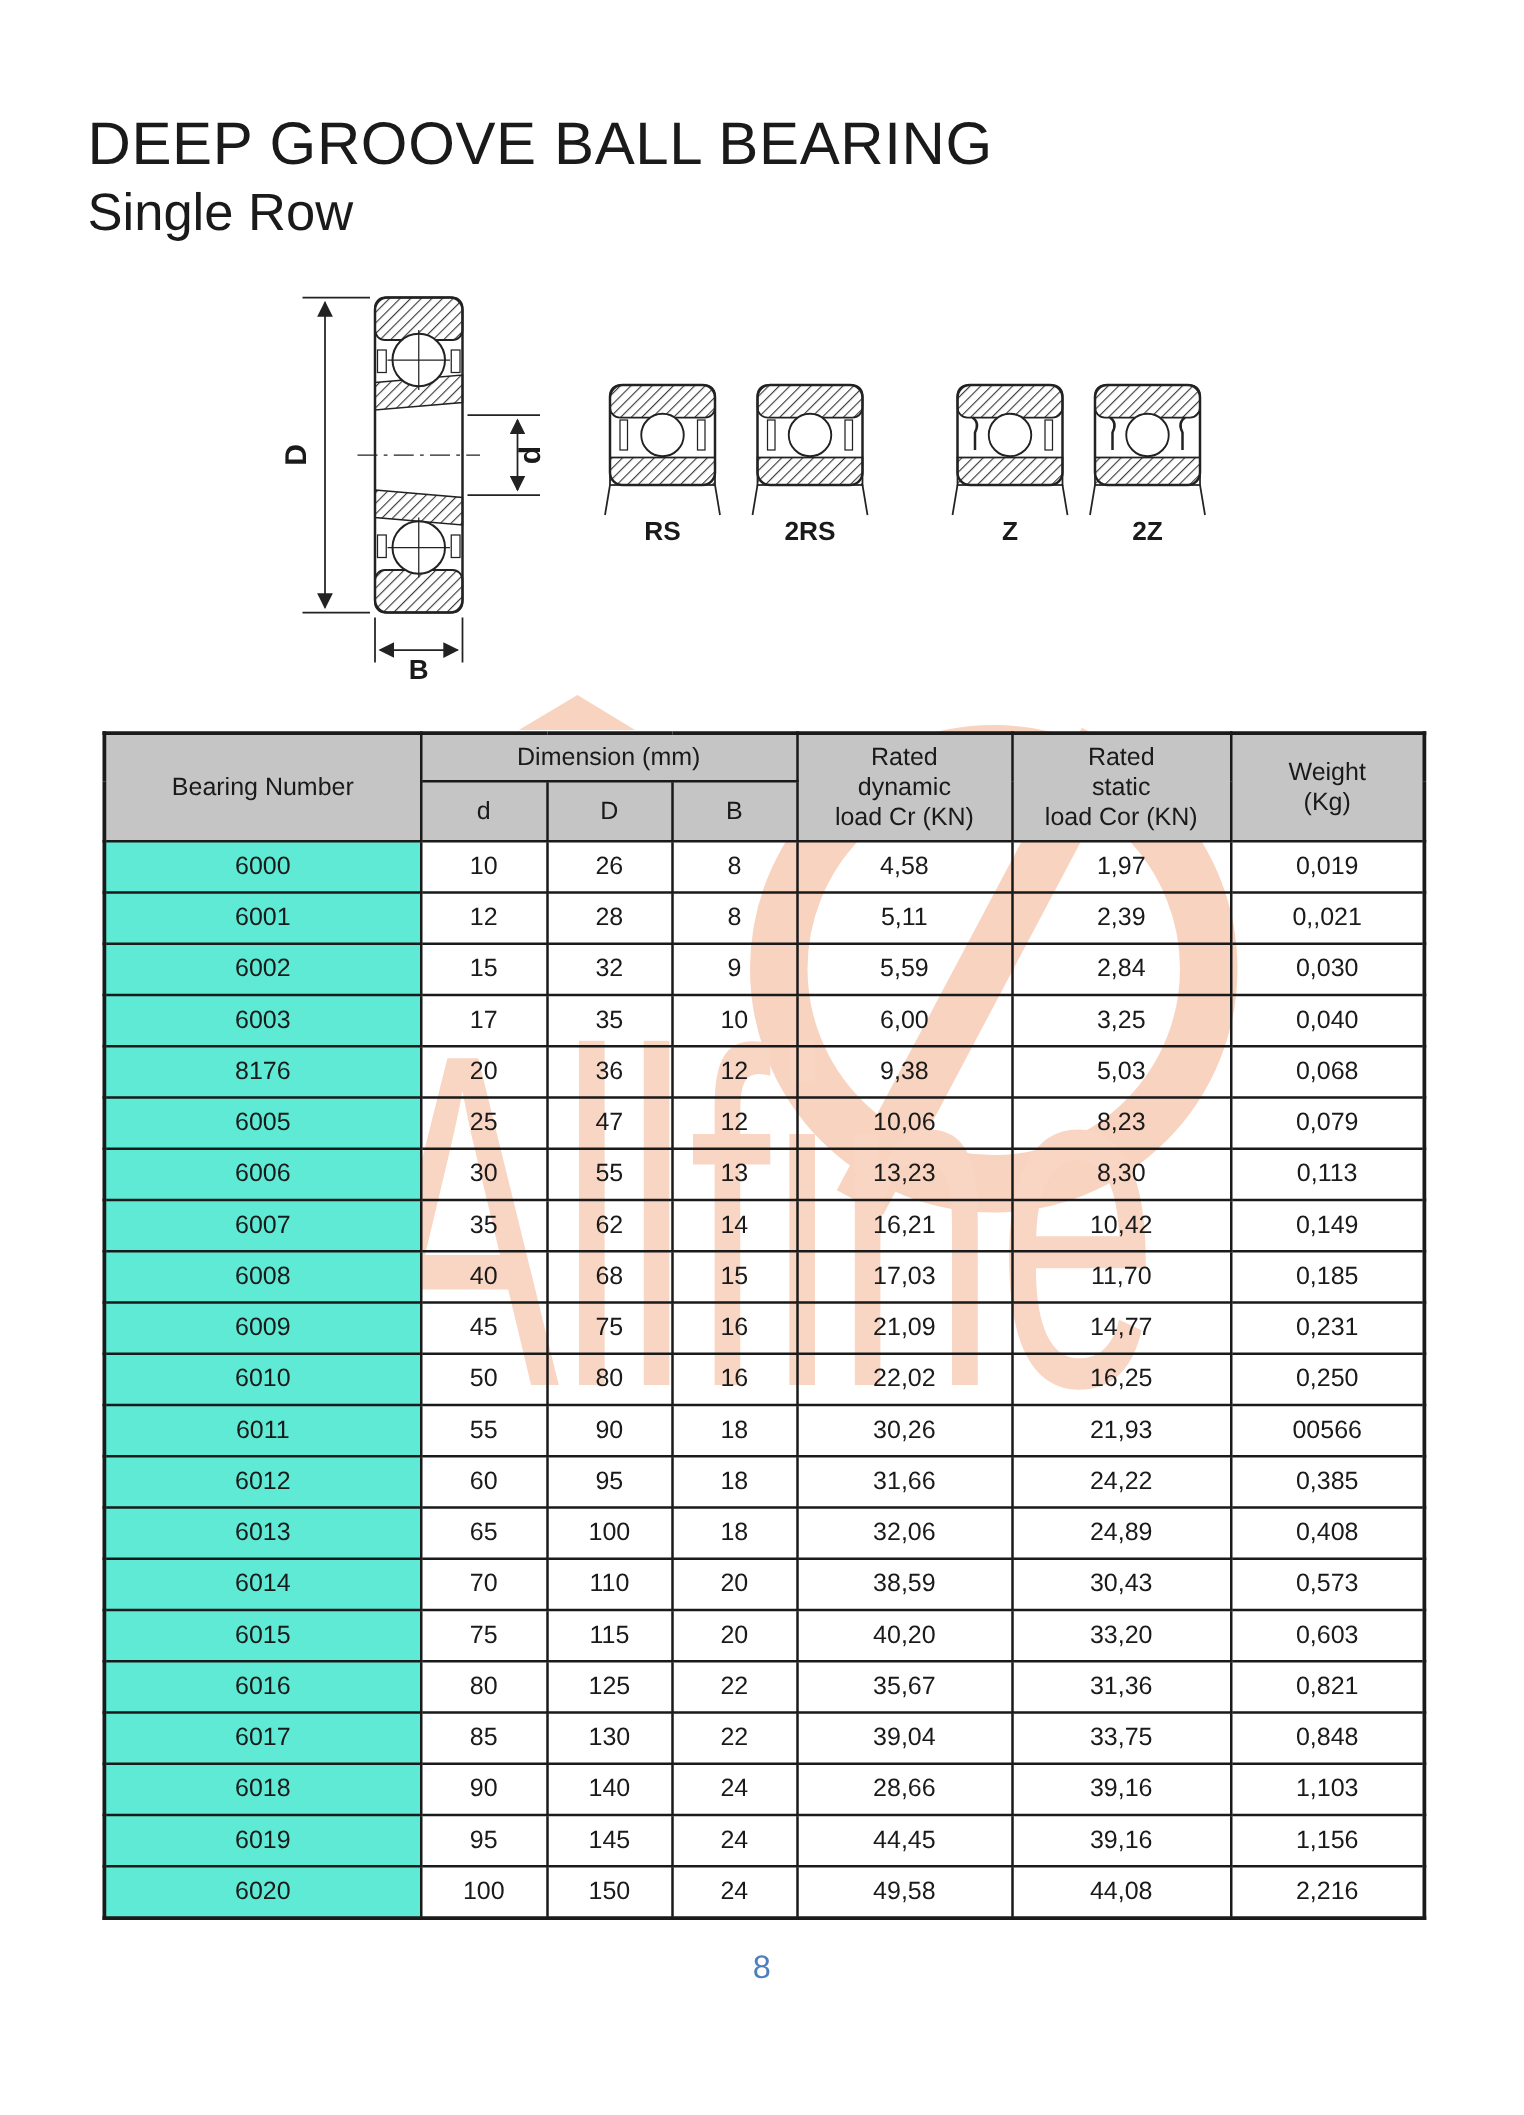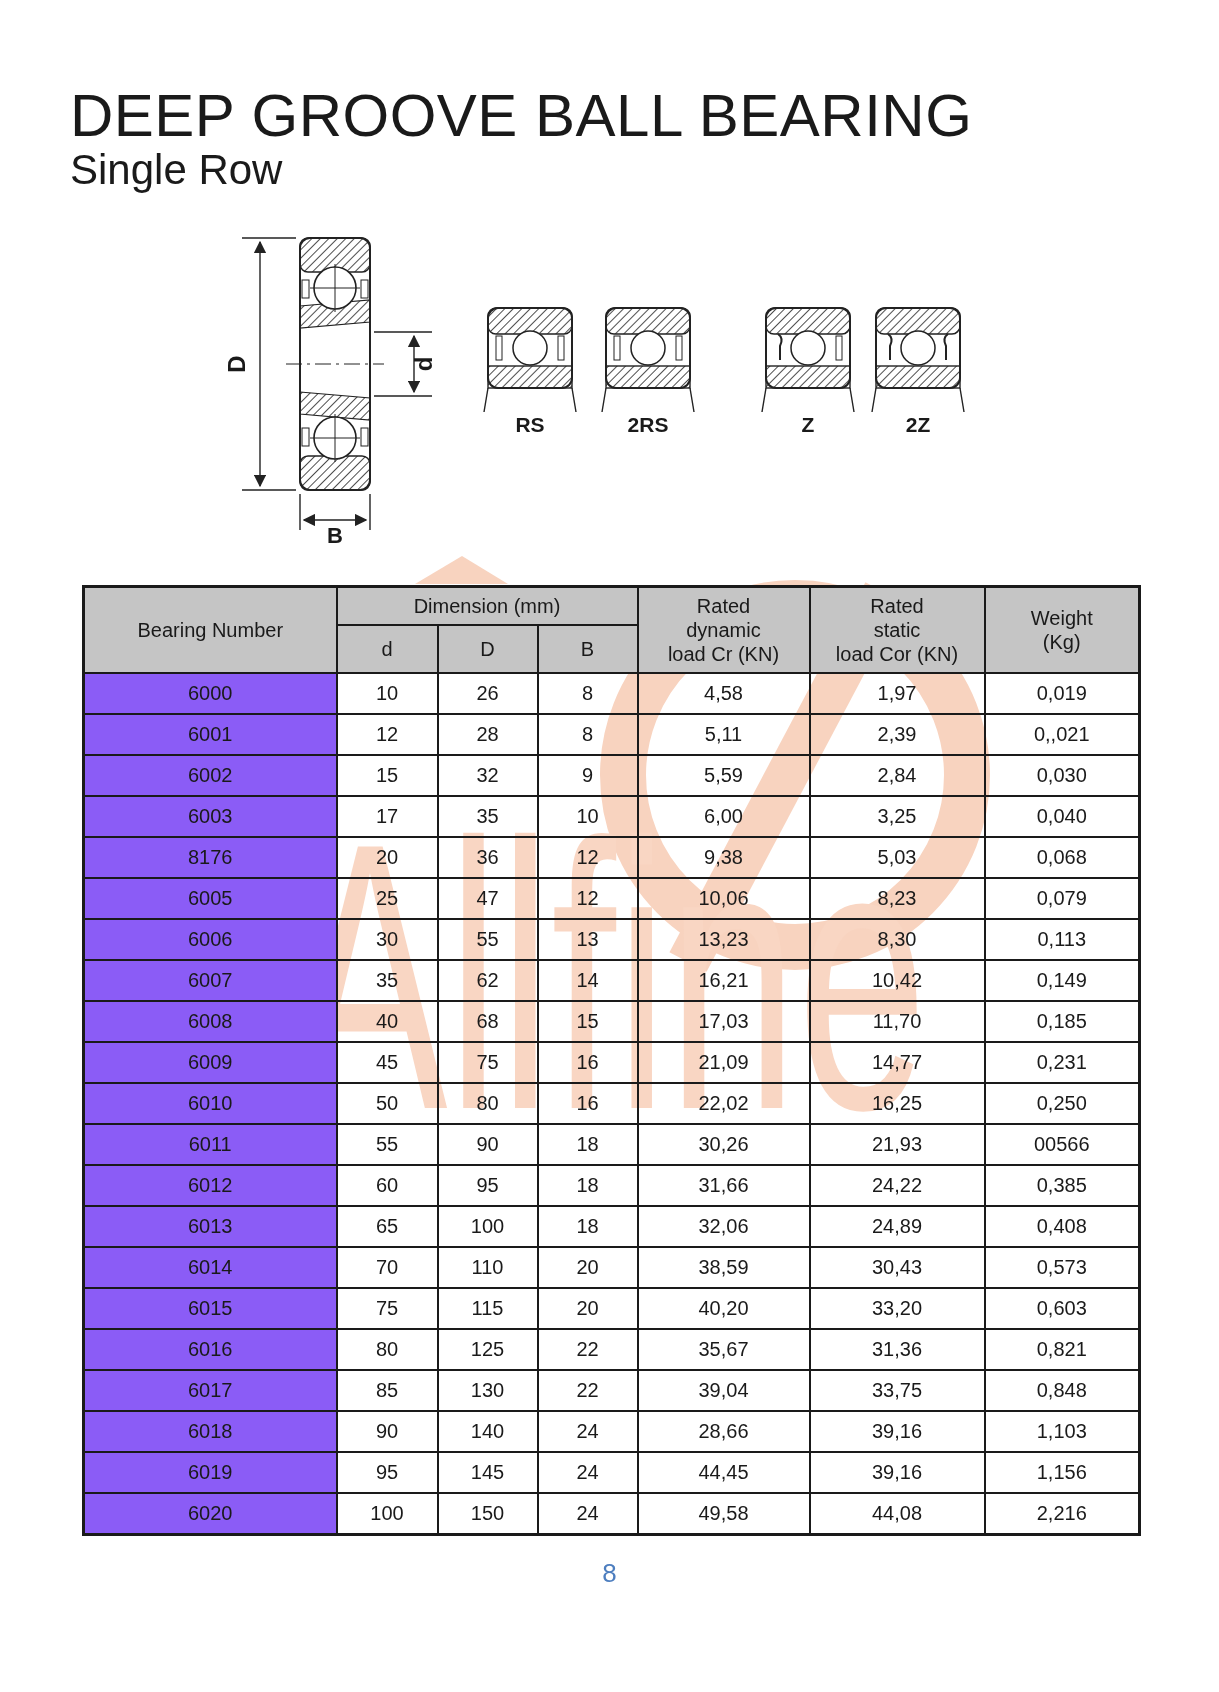--- a/index.html
+++ b/index.html
@@ -5,21 +5,21 @@
   html,body{margin:0;padding:0;background:#ffffff;}
   .page{
     position:relative;
     width:1219px;height:1692px;
     background:#ffffff;
     font-family:"Liberation Sans", sans-serif;
     color:#1a1a1a;
     overflow:hidden;
   }
   .title-block{position:absolute;left:70px;top:88px;}
-  .title-main{font-size:60px;line-height:56px;letter-spacing:0.5px;white-space:nowrap;}
+  .title-main{font-size:48px;line-height:56px;letter-spacing:0.5px;white-space:nowrap;}
   .title-sub{font-size:42px;line-height:52px;margin-left:0;}
   .diagram-svg{position:absolute;left:150px;top:230px;}
   .watermark-svg{position:absolute;left:0;top:0;z-index:0;pointer-events:none;}
   .table-wrap{position:absolute;left:82px;top:585px;z-index:1;}
   table.spec{
     border-collapse:collapse;
     width:1056px;
     table-layout:fixed;
     border:3px solid #1a1a1a;
     background:transparent;
@@ -27,21 +27,21 @@
   table.spec th, table.spec td{
     border:2px solid #1a1a1a;
     text-align:center;
     vertical-align:middle;
     font-size:20px;
     font-weight:normal;
     padding:0;
   }
   table.spec th{background:#c5c5c5;}
   table.spec td{background:transparent;height:39px;}
-  table.spec td.rowhead{background:#8b5cf6;}
+  table.spec td.rowhead{background:#5eead4;}
   tr.hdr1 th{height:36px;}
   tr.hdr2 th{height:46px;}
   .multiline{white-space:pre-line;line-height:24px;}
   .page-number{
     position:absolute;left:0;top:1558px;width:1219px;
     text-align:center;font-size:26px;color:#4d7ebf;
   }
 </style>
 </head>
 <body>

